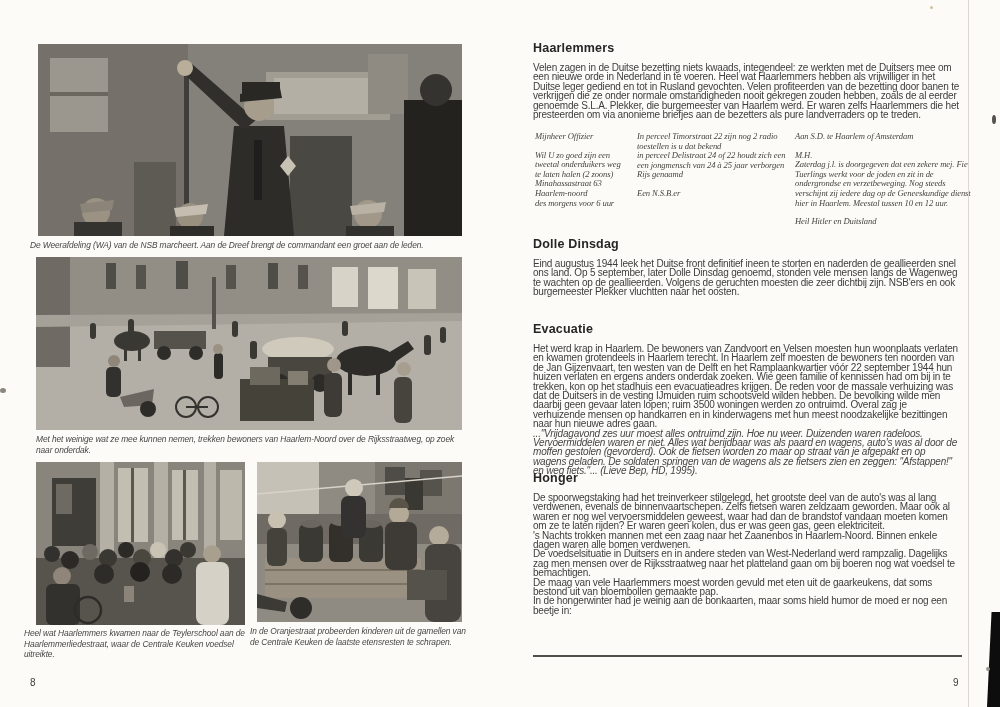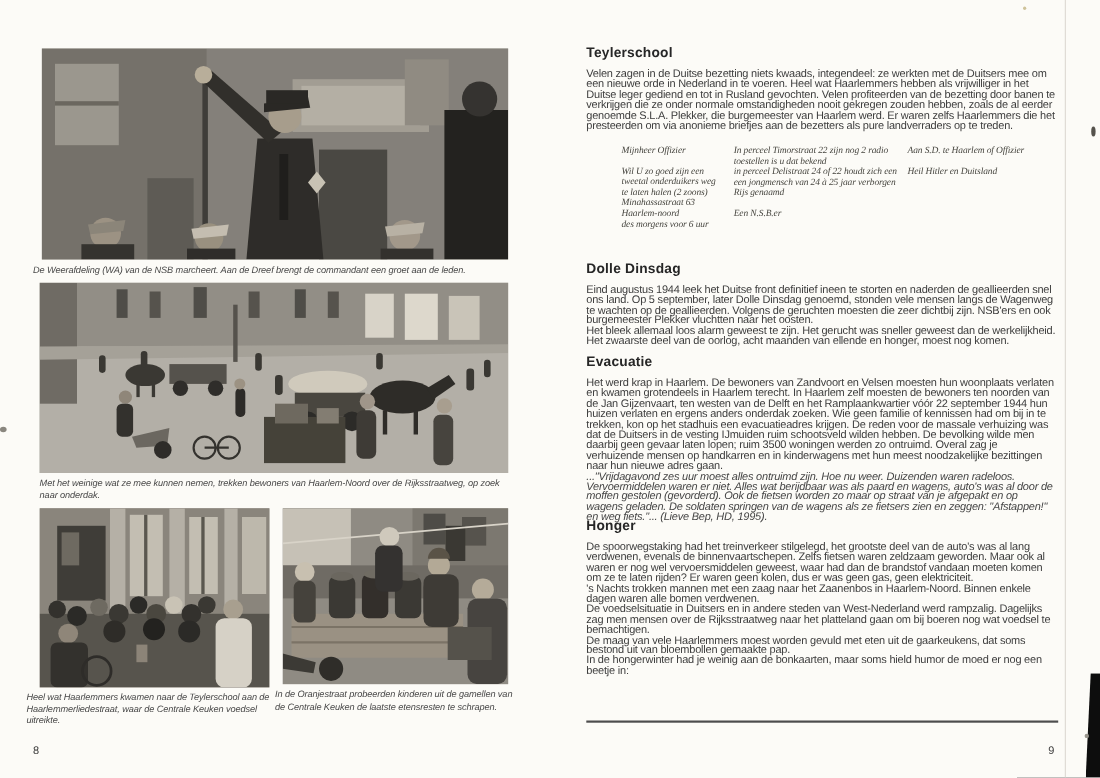--- a/index.html
+++ b/index.html
@@ -17,21 +17,21 @@
   }
   .pagenum{position:absolute;font-size:10px;color:#3c3c3c;}
   
   .section{position:absolute;left:533px;width:428px;}
   .heading{
     margin:0;font-size:12.5px;font-weight:bold;color:#262626;letter-spacing:0.2px;
   }
   .bodytext{margin:8px 0 0 0;font-size:10px;line-height:9.4px;letter-spacing:-0.2px;color:#3d3d3d;}
   .bodytext p{margin:0;}
   .quote{font-style:italic;color:#454545;}
-  .letters{position:absolute;left:563px;top:132px;width:432px;height:105px;}
+  .letters{position:absolute;left:533px;top:132px;width:432px;height:105px;}
   .lettercol{position:absolute;top:0;}
   .lettercol p{
     margin:0 0 9px 0;font-family:"Liberation Serif",serif;font-style:italic;
     font-size:8.6px;line-height:9.6px;color:#46453f;white-space:pre;letter-spacing:-0.1px;
   }
   .col1{left:2px;width:105px;}
   .col2{left:104px;width:180px;}
   .col3{left:262px;width:180px;}
   .footer-rule{position:absolute;left:533px;top:655px;width:429px;height:2px;background:#4d4d4d;}
   
@@ -232,21 +232,21 @@
       </svg>
     </div>
     <p class="caption" style="left:250px;top:626px;width:220px;">In de Oranjestraat probeerden kinderen uit de gamellen van de Centrale Keuken de laatste etensresten te schrapen.</p>
 
     <div class="pagenum" style="left:30px;top:677px;">8</div>
   </div>
 
   <div>
 
     <div class="section" style="top:41px;">
-      <h2 class="heading">Teylerschool</h2>
+      <h2 class="heading">Haarlemmers</h2>
       <div class="bodytext">
         <p>Velen zagen in de Duitse bezetting niets kwaads, integendeel: ze werkten met de Duitsers mee om een nieuwe orde in Nederland in te voeren. Heel wat Haarlemmers hebben als vrijwilliger in het Duitse leger gediend en tot in Rusland gevochten. Velen profiteerden van de bezetting door banen te verkrijgen die ze onder normale omstandigheden nooit gekregen zouden hebben, zoals de al eerder genoemde S.L.A. Plekker, die burgemeester van Haarlem werd. Er waren zelfs Haarlemmers die het presteerden om via anonieme briefjes aan de bezetters als pure landverraders op te treden.</p>
       </div>
     </div>
 
     <div class="letters">
       <div class="lettercol col1">
         <p>Mijnheer Offizier</p>
         <p>Wil U zo goed zijn een
 tweetal onderduikers weg
@@ -257,30 +257,35 @@
       </div>
       <div class="lettercol col2">
         <p>In perceel Timorstraat 22 zijn nog 2 radio
 toestellen is u dat bekend
 in perceel Delistraat 24 of 22 houdt zich een
 een jongmensch van 24 à 25 jaar verborgen
 Rijs genaamd</p>
         <p>Een N.S.B.er</p>
       </div>
       <div class="lettercol col3">
-        <p>Aan S.D. te Haarlem of Offizier</p>
+        <p>Aan S.D. te Haarlem of Amsterdam</p>
+        <p>M.H.
+Zaterdag j.l. is doorgegeven dat een zekere mej. Fie
+Tuerlings werkt voor de joden en zit in de
+ondergrondse en verzetbeweging. Nog steeds
+verschijnt zij iedere dag op de Geneeskundige dienst
+hier in Haarlem. Meestal tussen 10 en 12 uur.</p>
         <p>Heil Hitler en Duitsland</p>
       </div>
     </div>
 
     <div class="section" style="top:237px;">
       <h2 class="heading">Dolle Dinsdag</h2>
       <div class="bodytext">
         <p>Eind augustus 1944 leek het Duitse front definitief ineen te storten en naderden de geallieerden snel ons land. Op 5 september, later Dolle Dinsdag genoemd, stonden vele mensen langs de Wagenweg te wachten op de geallieerden. Volgens de geruchten moesten die zeer dichtbij zijn. NSB'ers en ook burgemeester Plekker vluchtten naar het oosten.</p>
-        <p>Het bleek allemaal loos alarm geweest te zijn. Het gerucht was sneller geweest dan de werkelijkheid. Het zwaarste deel van de oorlog, acht maanden van ellende en honger, moest nog komen.</p>
       </div>
     </div>
 
     <div class="section" style="top:322px;">
       <h2 class="heading">Evacuatie</h2>
       <div class="bodytext">
         <p>Het werd krap in Haarlem. De bewoners van Zandvoort en Velsen moesten hun woonplaats verlaten en kwamen grotendeels in Haarlem terecht. In Haarlem zelf moesten de bewoners ten noorden van de Jan Gijzenvaart, ten westen van de Delft en het Ramplaankwartier vóór 22 september 1944 hun huizen verlaten en ergens anders onderdak zoeken. Wie geen familie of kennissen had om bij in te trekken, kon op het stadhuis een evacuatieadres krijgen. De reden voor de massale verhuizing was dat de Duitsers in de vesting IJmuiden ruim schootsveld wilden hebben. De bevolking wilde men daarbij geen gevaar laten lopen; ruim 3500 woningen werden zo ontruimd. Overal zag je verhuizende mensen op handkarren en in kinderwagens met hun meest noodzakelijke bezittingen naar hun nieuwe adres gaan.</p>
         <p class="quote">..."Vrijdagavond zes uur moest alles ontruimd zijn. Hoe nu weer. Duizenden waren radeloos. Vervoermiddelen waren er niet. Alles wat berijdbaar was als paard en wagens, auto's was al door de moffen gestolen (gevorderd). Ook de fietsen worden zo maar op straat van je afgepakt en op wagens geladen. De soldaten springen van de wagens als ze fietsers zien en zeggen: "Afstappen!" en weg fiets."... (Lieve Bep, HD, 1995).</p>
       </div>
     </div>

